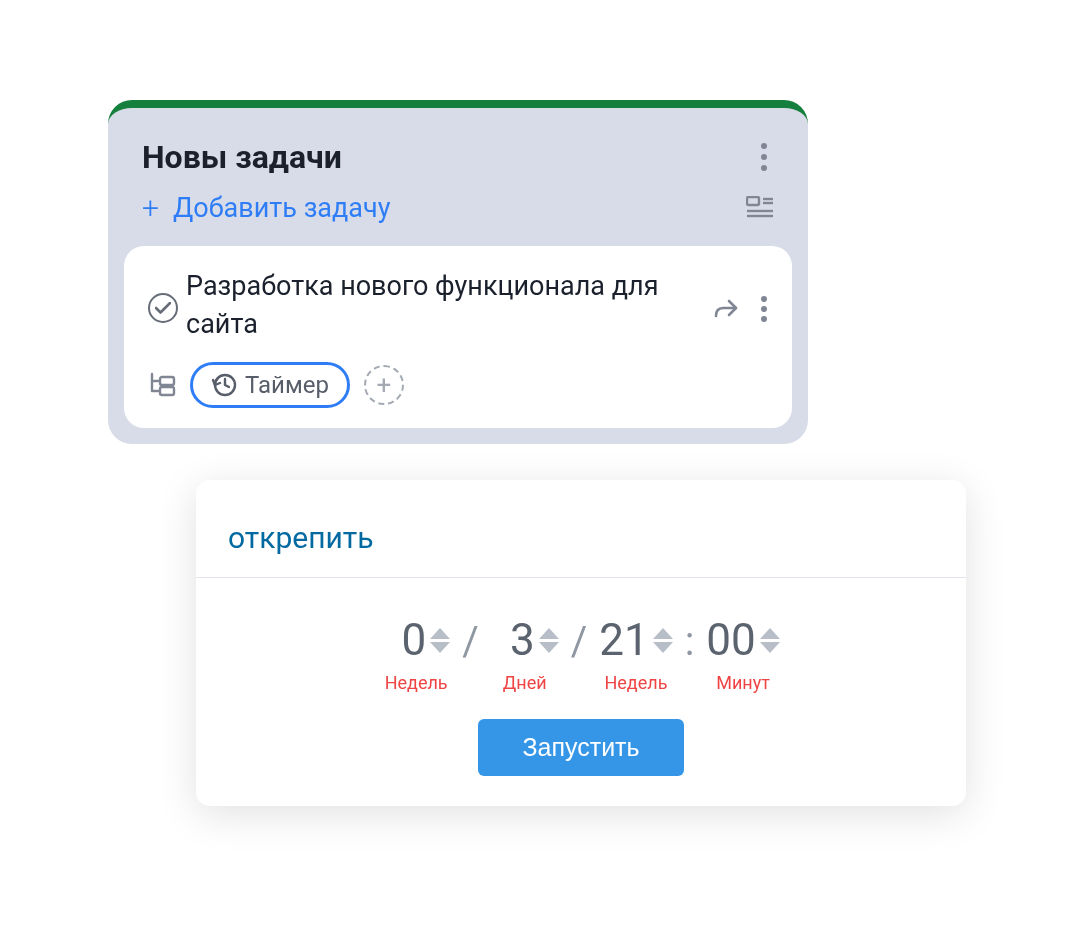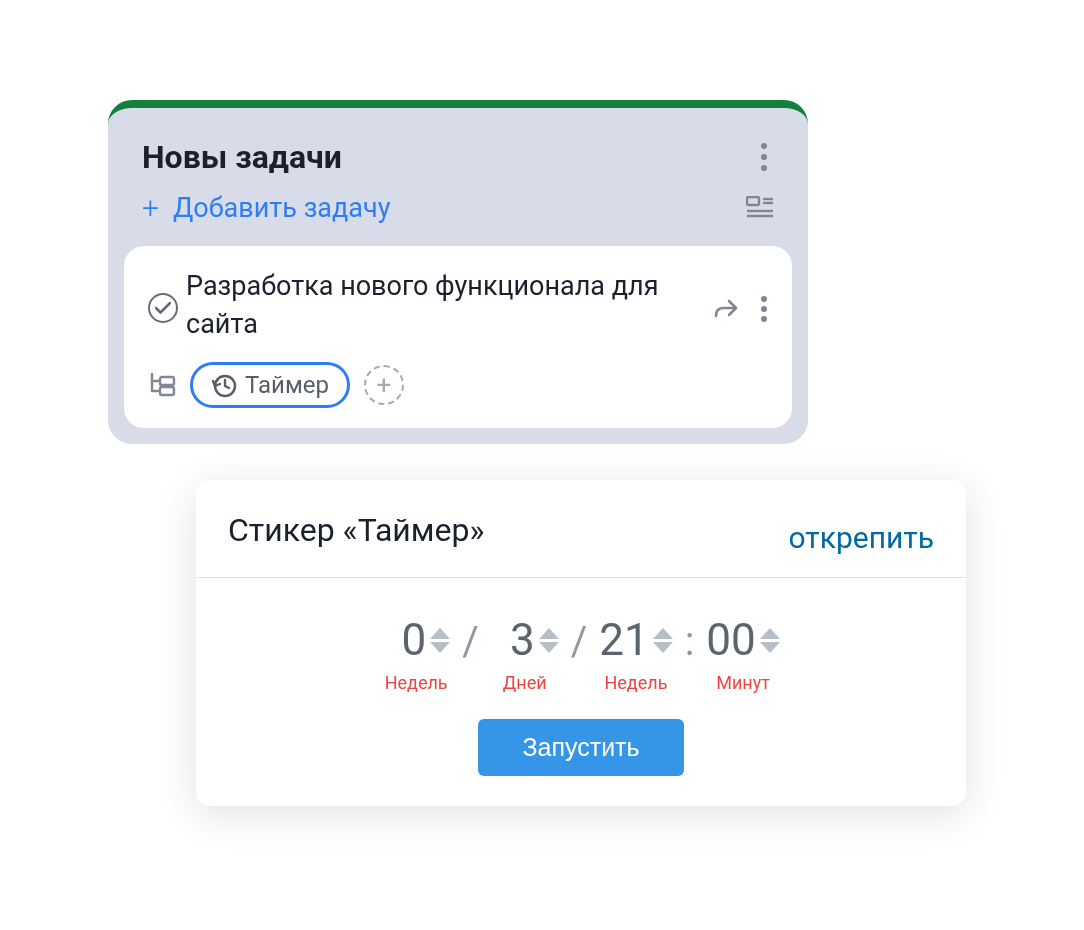--- a/index.html
+++ b/index.html
@@ -104,21 +104,21 @@
       align-items: center;
       gap: 14px;
       margin-top: 18px;
     }
     .subtask-icon {
       color: #808694;
       cursor: pointer;
     }
     .timer-chip {
       display: flex;
-      align-items: center;
+      align-items: flex-start;
       gap: 8px;
       border: 3px solid #2e7df6;
       border-radius: 24px;
       padding: 6px 18px;
       color: #575e6a;
       font-size: 24px;
       cursor: pointer;
     }
     .timer-chip svg { color: #575e6a; }
     .add-chip {
@@ -301,21 +301,20 @@
       </div>
       <div class="add-chip">
         <span class="plus">+</span>
       </div>
     </div>
   </div>
 </div>
 
 <div class="popover">
   <div class="pop-header">
-    <div class="pop-title">Стикер «Таймер»</div>
     <div class="pop-detach">открепить</div>
   </div>
   <div class="pop-body">
     <div class="time-row">
 
       <div class="time-unit">
         <div class="val-line">
           <div class="val">0</div>
           <div class="spin">
             <div class="tri up"></div>

